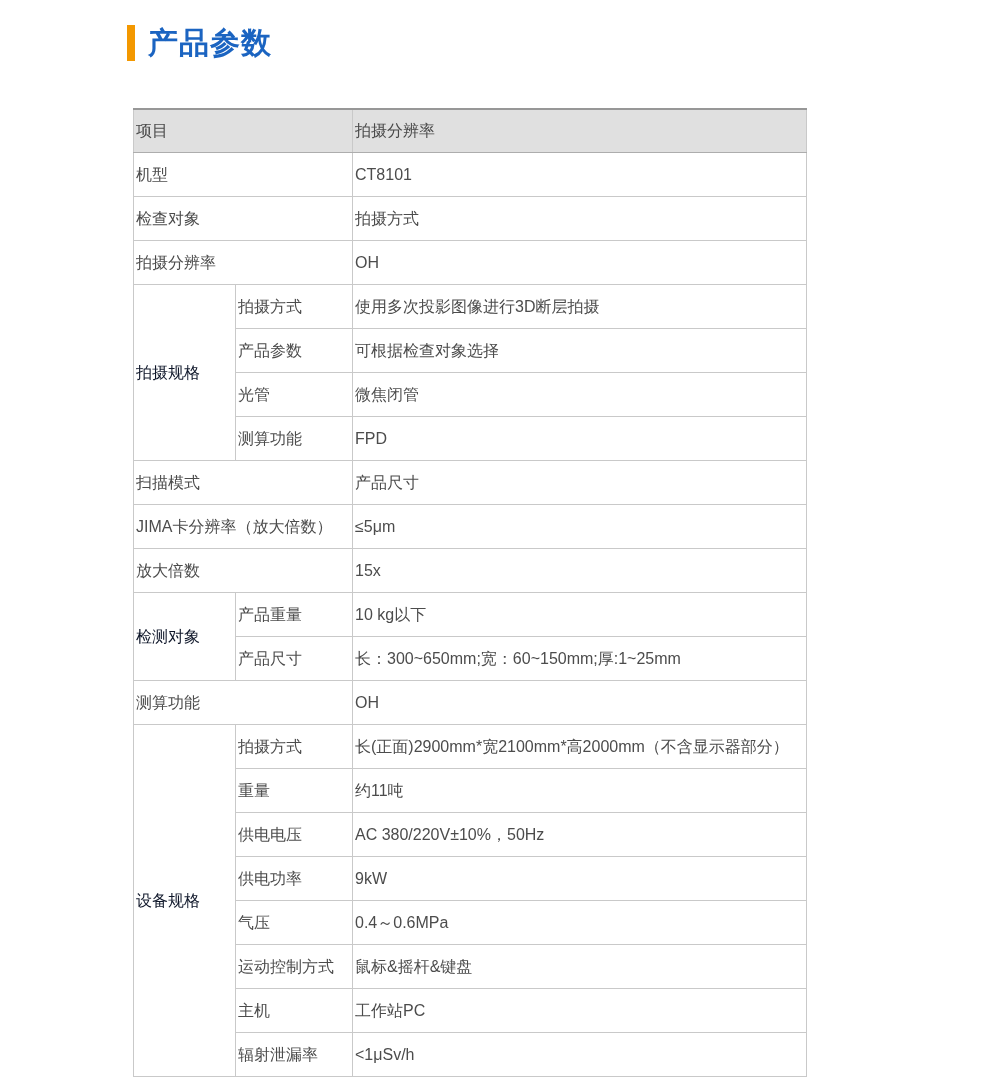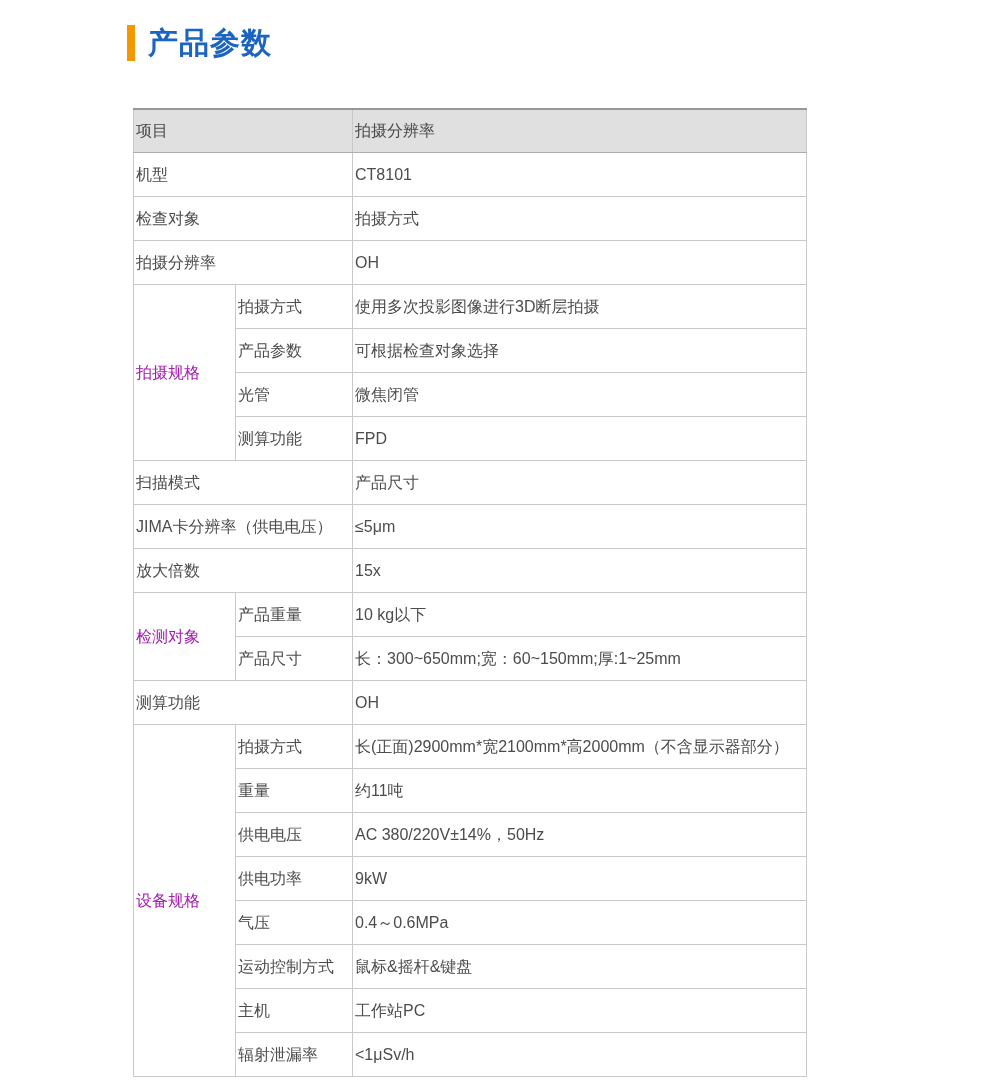--- a/index.html
+++ b/index.html
@@ -20,21 +20,21 @@
     border:1px solid #C9C9C9;
     text-align:left;vertical-align:middle;
     font-size:16px;font-weight:normal;
     padding:0 2px;height:43px;line-height:1.25;
   }
   table.spec thead th{
     background:#E0E0E0;color:#4a4a4a;
     border-bottom:1px solid #ADADAD;height:42px;
   }
   td.c-val{white-space:nowrap;overflow:hidden;}
-  td.c-group{color:#a21caf;}
+  td.c-group{color:#0f172a;}
 </style>
 </head>
 <body>
 
 <div class="page">
 
   <div class="title-row">
     <span class="accent-bar"></span>
     <h1 class="page-title">产品参数</h1>
   </div>
@@ -81,21 +81,21 @@
       <tr>
         <td class="c-sub">测算功能</td>
         <td class="c-val">FPD</td>
       </tr>
 
       <tr>
         <td class="c-item" colspan="2">扫描模式</td>
         <td class="c-val">产品尺寸</td>
       </tr>
       <tr>
-        <td class="c-item" colspan="2">JIMA卡分辨率（供电电压）</td>
+        <td class="c-item" colspan="2">JIMA卡分辨率（放大倍数）</td>
         <td class="c-val">≤5μm</td>
       </tr>
       <tr>
         <td class="c-item" colspan="2">放大倍数</td>
         <td class="c-val">15x</td>
       </tr>
 
       <tr>
         <td class="c-group" rowspan="2">检测对象</td>
         <td class="c-sub">产品重量</td>
@@ -115,21 +115,21 @@
         <td class="c-group" rowspan="8">设备规格</td>
         <td class="c-sub">拍摄方式</td>
         <td class="c-val">长(正面)2900mm*宽2100mm*高2000mm（不含显示器部分）</td>
       </tr>
       <tr>
         <td class="c-sub">重量</td>
         <td class="c-val">约11吨</td>
       </tr>
       <tr>
         <td class="c-sub">供电电压</td>
-        <td class="c-val">AC 380/220V±14%，50Hz</td>
+        <td class="c-val">AC 380/220V±10%，50Hz</td>
       </tr>
       <tr>
         <td class="c-sub">供电功率</td>
         <td class="c-val">9kW</td>
       </tr>
       <tr>
         <td class="c-sub">气压</td>
         <td class="c-val">0.4～0.6MPa</td>
       </tr>
       <tr>

